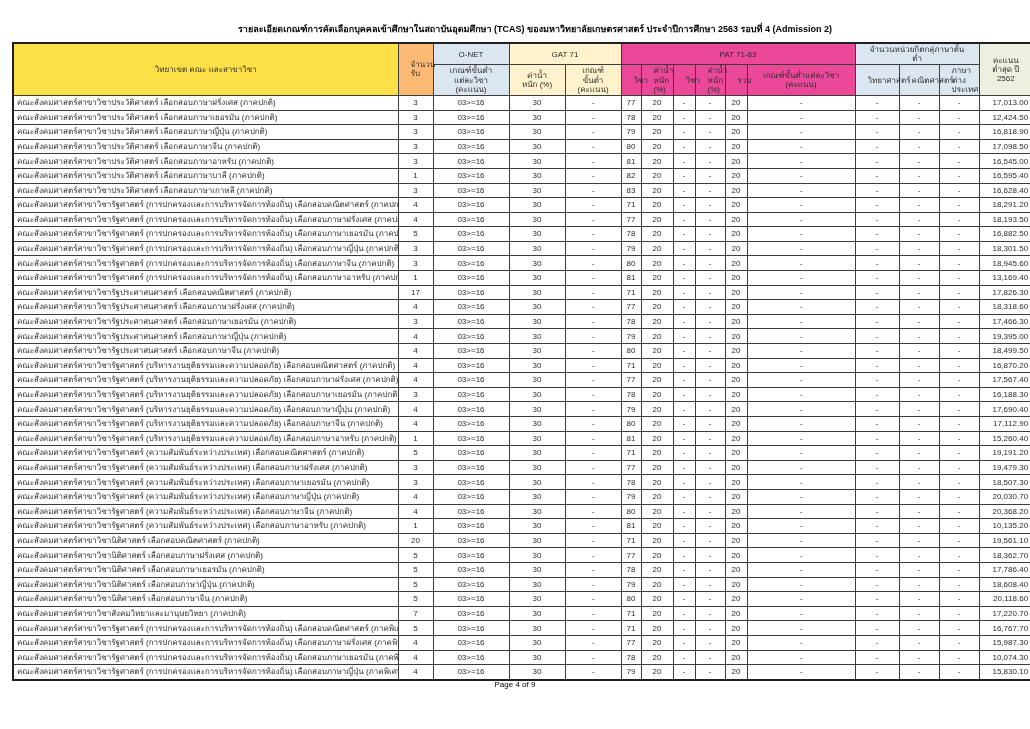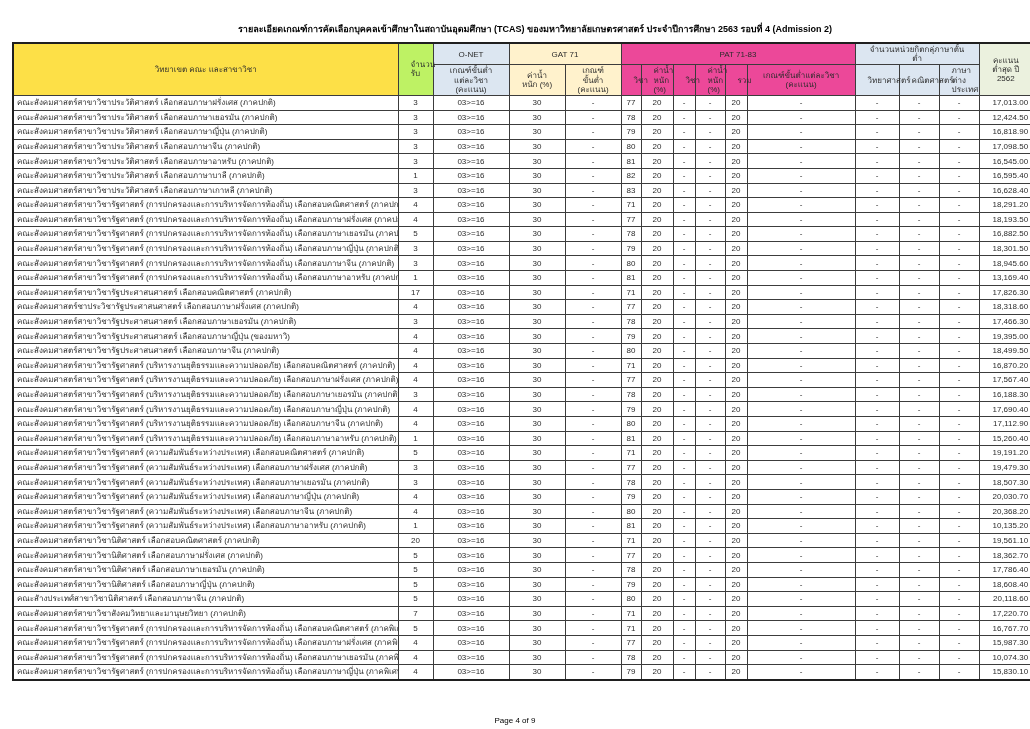--- a/index.html
+++ b/index.html
@@ -19,27 +19,27 @@
   .criteria th,.criteria td{
     border:1px solid #3c3c3c;
     font-size:8px;line-height:1.15;padding:0 2px;
     color:#2b2b2b;vertical-align:middle;text-align:center;
   }
   .criteria thead th{font-weight:normal;padding:1px 12px;}
   .criteria tbody td{height:13.6px;white-space:nowrap;overflow:hidden;}
   td.cell-program{text-align:left;padding-left:3px;}
   td.cell-min-score{text-align:right;padding-right:4px;}
   .c-gray{background:#fde047;}
-  .c-cream{background:#bef264;}
+  .c-cream{background:#fdba74;}
   .c-blue{background:#dce6f1;}
   .c-yellow{background:#fff2cc;}
   .c-peach{background:#ec4899;}
   .c-green{background:#ebf1de;}
   .footer{
-    position:absolute;top:716px;left:0;width:100%;text-align:center;
+    position:absolute;top:680px;left:0;width:100%;text-align:center;
     font-size:8px;color:#000;
   }
 </style>
 </head>
 <body>
 
 <div class="page">
   <div class="title">รายละเอียดเกณฑ์การคัดเลือกบุคคลเข้าศึกษาในสถาบันอุดมศึกษา (TCAS) ของมหาวิทยาลัยเกษตรศาสตร์ ประจำปีการศึกษา 2563 รอบที่ 4 (Admission 2)</div>
 
   <table class="criteria">
@@ -318,21 +318,21 @@
           <td class="cell-pat-subject2">-</td>
           <td class="cell-pat-weight2">-</td>
           <td class="cell-pat-total">20</td>
           <td class="cell-pat-min">-</td>
           <td class="cell-credits-science">-</td>
           <td class="cell-credits-math">-</td>
           <td class="cell-credits-foreign">-</td>
           <td class="cell-min-score">17,826.30</td>
         </tr>
         <tr>
-          <td class="cell-program">คณะสังคมศาสตร์ชาประวิชารัฐประศาสนศาสตร์ เลือกสอบภาษาฝรั่งเศส (ภาคปกติ)</td>
+          <td class="cell-program">คณะสังคมศาสตร์สาขาวิชารัฐประศาสนศาสตร์ เลือกสอบภาษาฝรั่งเศส (ภาคปกติ)</td>
           <td class="cell-quota">4</td>
           <td class="cell-onet-min">03&gt;=16</td>
           <td class="cell-gat-weight">30</td>
           <td class="cell-gat-min">-</td>
           <td class="cell-pat-subject">77</td>
           <td class="cell-pat-weight">20</td>
           <td class="cell-pat-subject2">-</td>
           <td class="cell-pat-weight2">-</td>
           <td class="cell-pat-total">20</td>
           <td class="cell-pat-min">-</td>
@@ -352,21 +352,21 @@
           <td class="cell-pat-subject2">-</td>
           <td class="cell-pat-weight2">-</td>
           <td class="cell-pat-total">20</td>
           <td class="cell-pat-min">-</td>
           <td class="cell-credits-science">-</td>
           <td class="cell-credits-math">-</td>
           <td class="cell-credits-foreign">-</td>
           <td class="cell-min-score">17,466.30</td>
         </tr>
         <tr>
-          <td class="cell-program">คณะสังคมศาสตร์สาขาวิชารัฐประศาสนศาสตร์ เลือกสอบภาษาญี่ปุ่น (ของมหาวิ)</td>
+          <td class="cell-program">คณะสังคมศาสตร์สาขาวิชารัฐประศาสนศาสตร์ เลือกสอบภาษาญี่ปุ่น (ภาคปกติ)</td>
           <td class="cell-quota">4</td>
           <td class="cell-onet-min">03&gt;=16</td>
           <td class="cell-gat-weight">30</td>
           <td class="cell-gat-min">-</td>
           <td class="cell-pat-subject">79</td>
           <td class="cell-pat-weight">20</td>
           <td class="cell-pat-subject2">-</td>
           <td class="cell-pat-weight2">-</td>
           <td class="cell-pat-total">20</td>
           <td class="cell-pat-min">-</td>
@@ -658,21 +658,21 @@
           <td class="cell-pat-subject2">-</td>
           <td class="cell-pat-weight2">-</td>
           <td class="cell-pat-total">20</td>
           <td class="cell-pat-min">-</td>
           <td class="cell-credits-science">-</td>
           <td class="cell-credits-math">-</td>
           <td class="cell-credits-foreign">-</td>
           <td class="cell-min-score">18,608.40</td>
         </tr>
         <tr>
-          <td class="cell-program">คณะสัางประเทศ์สาขาวิชานิติศาสตร์ เลือกสอบภาษาจีน (ภาคปกติ)</td>
+          <td class="cell-program">คณะสังคมศาสตร์สาขาวิชานิติศาสตร์ เลือกสอบภาษาจีน (ภาคปกติ)</td>
           <td class="cell-quota">5</td>
           <td class="cell-onet-min">03&gt;=16</td>
           <td class="cell-gat-weight">30</td>
           <td class="cell-gat-min">-</td>
           <td class="cell-pat-subject">80</td>
           <td class="cell-pat-weight">20</td>
           <td class="cell-pat-subject2">-</td>
           <td class="cell-pat-weight2">-</td>
           <td class="cell-pat-total">20</td>
           <td class="cell-pat-min">-</td>

